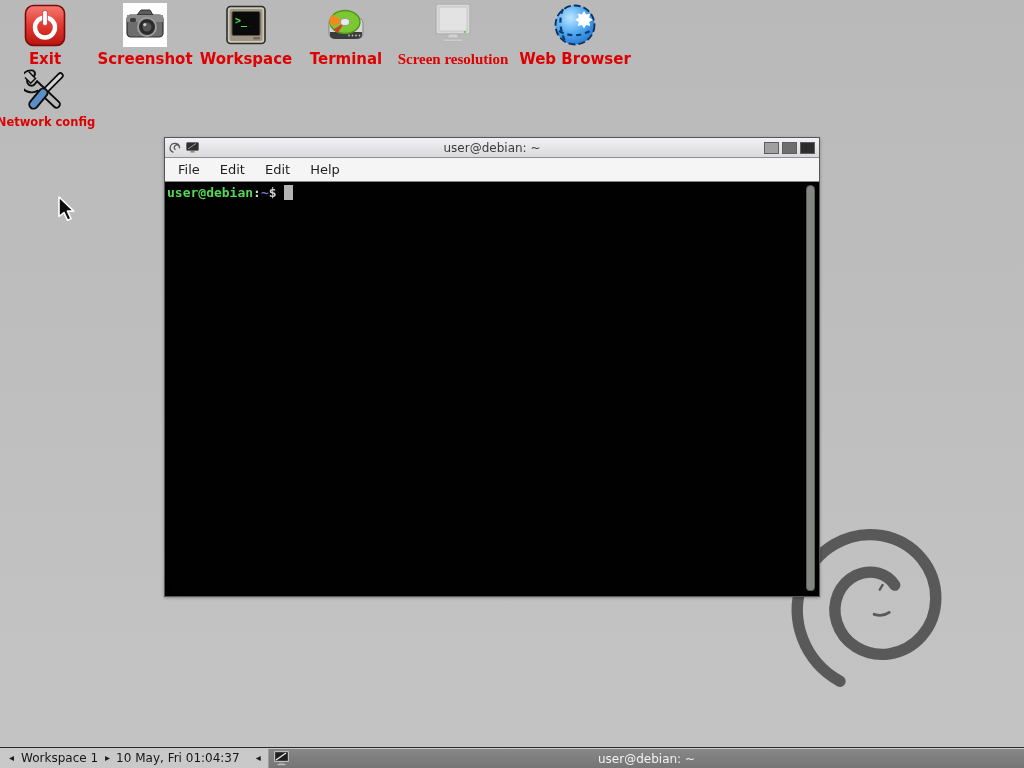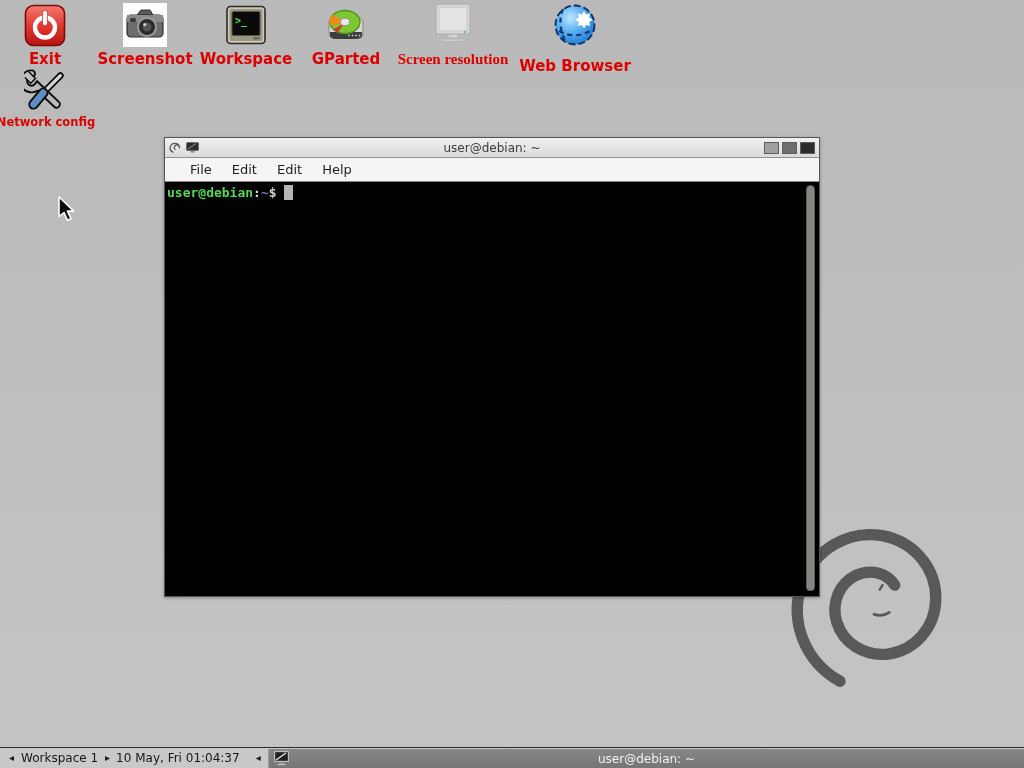--- a/index.html
+++ b/index.html
@@ -22,21 +22,21 @@
   .titlebar{height:19px;flex:0 0 19px;background:linear-gradient(#f1f1f4,#dadade);border-bottom:1px solid #8f8f8f;
     display:flex;align-items:center;padding:0 4px;position:relative;}
   .titlebar .ticons{display:flex;align-items:center;gap:5px;z-index:1;}
   .titlebar .title{position:absolute;left:0;right:0;text-align:center;font-size:12px;color:#3c3c3c;}
   .winbtns{display:flex;gap:3px;margin-left:auto;z-index:1;}
   .winbtn{width:15px;height:12px;border:1px solid #5e5e5e;box-sizing:border-box;}
   .winbtn.min{background:#a0a0a0;}
   .winbtn.max{background:#6e6e6e;}
   .winbtn.close{background:#2c2c2c;}
   .menubar{height:23px;flex:0 0 23px;background:#f5f5f5;border-bottom:1px solid #878787;
-    display:flex;align-items:center;padding-left:23px;gap:16px;font-size:13px;color:#1f1f1f;}
+    display:flex;align-items:center;padding-left:11px;gap:16px;font-size:13px;color:#1f1f1f;}
   .menubar .mitem{padding:2px 2px;}
   .termarea{position:relative;flex:1;background:#010101;border-radius:25px;}
   .promptline{position:absolute;left:2px;top:3px;font:bold 13px "DejaVu Sans Mono","Liberation Mono",monospace;letter-spacing:0;}
   .p-user{color:#54d954;}
   .p-def{color:#d3d7cf;}
   .p-path{color:#7a7ad4;}
   .cursorblock{display:inline-block;width:9px;height:15px;background:#b4b4b4;margin-left:7px;vertical-align:-3px;}
   .vscroll{position:absolute;top:2px;bottom:2px;right:2px;width:12px;background:#000;}
   .vthumb{position:absolute;top:1px;bottom:3px;left:1px;width:9px;background:#828780;border:1px solid #5c615b;border-radius:5px 5px 4px 4px;box-sizing:border-box;}
   
@@ -130,37 +130,37 @@
       <circle cx="25" cy="32.5" r="0.9" fill="#bdbdbd"></circle>
         <circle cx="28.5" cy="32.5" r="0.9" fill="#bdbdbd"></circle>
       <circle cx="32" cy="32.5" r="0.9" fill="#bdbdbd"></circle>
         <circle cx="35.5" cy="32.5" r="0.9" fill="#bdbdbd"></circle>
       <ellipse cx="21" cy="19" rx="15" ry="11.5" fill="#7cc832" stroke="#4f9418" stroke-width="1.4"></ellipse>
       <path d="M21 19 L7 23 A15 11.5 0 0 1 8.5 11.5 Z" fill="#ef8a1e"></path>
       <path d="M21 19 L9.5 26.5 A15 11.5 0 0 0 14 29.5 Z" fill="#d43c2a"></path>
       <ellipse cx="21" cy="19" rx="4.5" ry="3.6" fill="#e9e9e9" stroke="#9a9a9a" stroke-width="1"></ellipse>
     </svg>
   </div>
-  <div class="lbl">GParted</div>
+  <div class="lbl">Terminal</div>
 </div>
 
 <div class="dicon" style="left:383px;top:3px;font-family:Liberation Serif, serif;">
   <div class="art">
     <svg width="44" height="44" viewBox="0 0 44 44">
       <rect x="5" y="1" width="34" height="30" rx="2" fill="#d9d9d9" stroke="#b2b2b2" stroke-width="1.4"></rect>
       <rect x="8" y="4" width="28" height="24" fill="#e3e3e3" stroke="#c6c6c6" stroke-width="1"></rect>
       <circle cx="34" cy="29" r="1" fill="#3ad23a"></circle>
       <path d="M18 31 h8 l2 4 h-12 z" fill="#d2d2d2" stroke="#b5b5b5" stroke-width="1"></path>
       <rect x="12" y="36" width="20" height="2.5" rx="1" fill="#cdcdcd" stroke="#b2b2b2" stroke-width="0.8"></rect>
     </svg>
   </div>
   <div class="lbl">Screen resolution</div>
 </div>
 
-<div class="dicon" style="left:505px;top:3px;gap:7px;">
+<div class="dicon" style="left:505px;top:3px;">
   <div class="art">
     <svg width="44" height="44" viewBox="0 0 44 44">
       <defs>
           <radialGradient id="gglobe" cx="0.38" cy="0.32" r="0.85">
         <stop offset="0" stop-color="#bfe6ff"></stop>
             <stop offset="0.45" stop-color="#53acf2"></stop>
             <stop offset="1" stop-color="#1667c4"></stop>
       </radialGradient>
         </defs>
       <circle cx="22" cy="22" r="19.5" fill="url(#gglobe)" stroke="#0c2f5e" stroke-width="1.8" stroke-dasharray="7 3"></circle>

